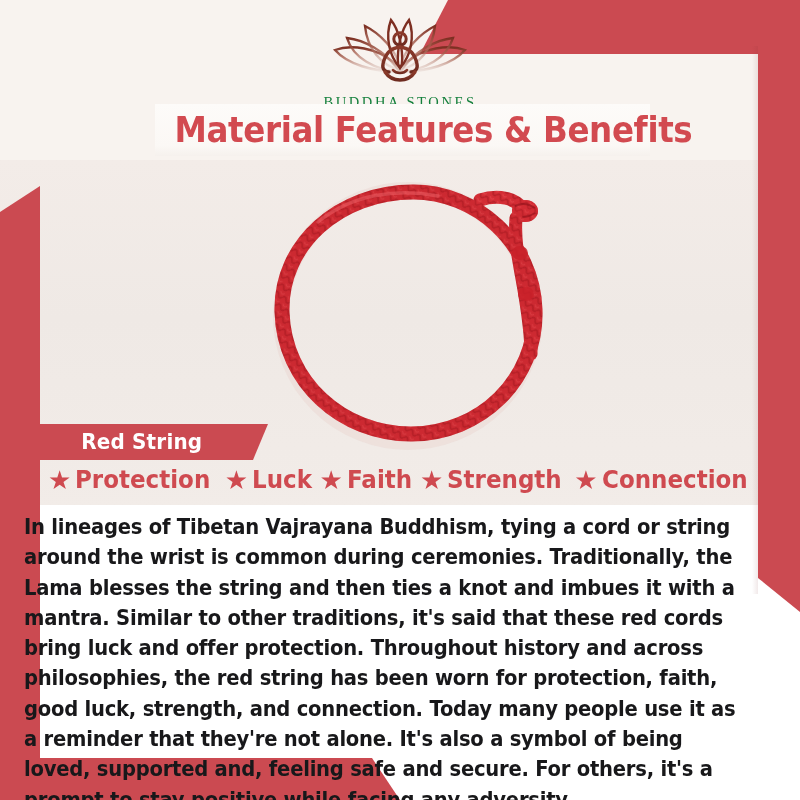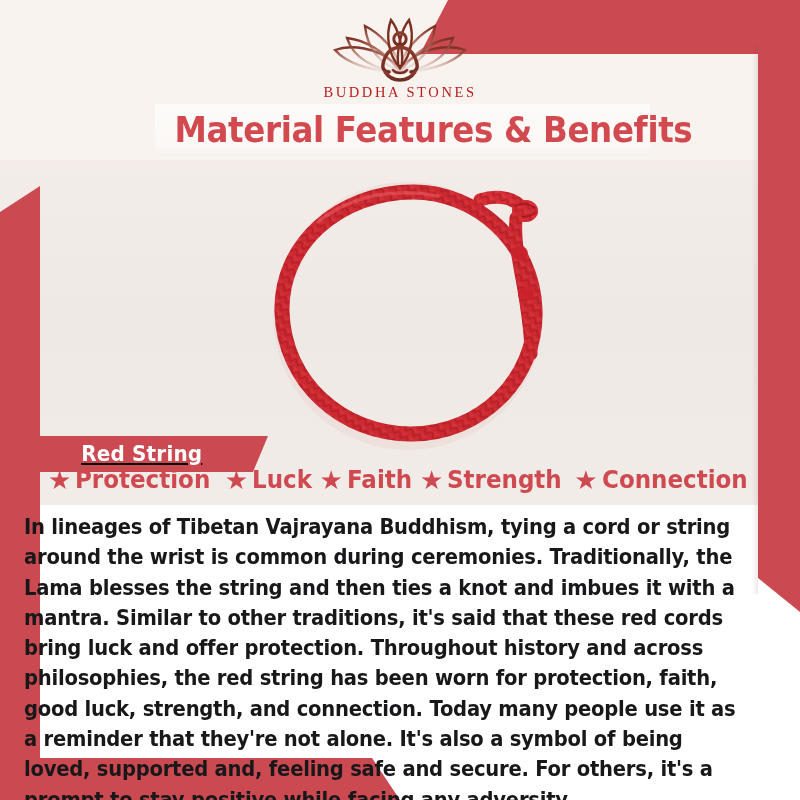--- a/index.html
+++ b/index.html
@@ -80,25 +80,25 @@
     position: absolute;
     left: 0; top: 14px;
     width: 800px;
     text-align: center;
   }
   .logo-mark {
     display: block;
     margin: 0 auto;
   }
   .logo-word {
-    margin-top: 2px;
+    margin-top: 12px;
     font-family: "Liberation Serif", serif;
     font-size: 14.5px;
     letter-spacing: 2.6px;
-    color: #b91c1c;
+    color: #15803d;
     font-weight: 400;
   }
 
   
   .title-banner {
     position: absolute;
     left: 155px; top: 104px;
     width: 495px; height: 52px;
     background: linear-gradient(180deg, #fdfbf9 0%, #fbf8f5 80%, #f6f1ed 100%);
     display: flex;
@@ -119,27 +119,26 @@
   .bracelet {
     position: absolute;
     left: 248px; top: 158px;
     width: 330px;
     height: 306px;
   }
 
   
   .label-banner {
     position: absolute;
-    left: 18px; top: 436px;
+    left: 18px; top: 424px;
     width: 250px; height: 36px;
     background: #cb4a51;
     clip-path: polygon(0 0, 250px 0, 235px 36px, 0 36px);
     display: flex;
     align-items: center;
-    text-decoration: underline;
   }
   .label-text {
     margin-left: 60px;
     color: #ffffff;
     font-family: "DejaVu Sans", sans-serif;
     font-weight: 700;
     font-size: 21px;
     letter-spacing: 0.2px;
     transform: scaleX(0.95);
     white-space: nowrap;

